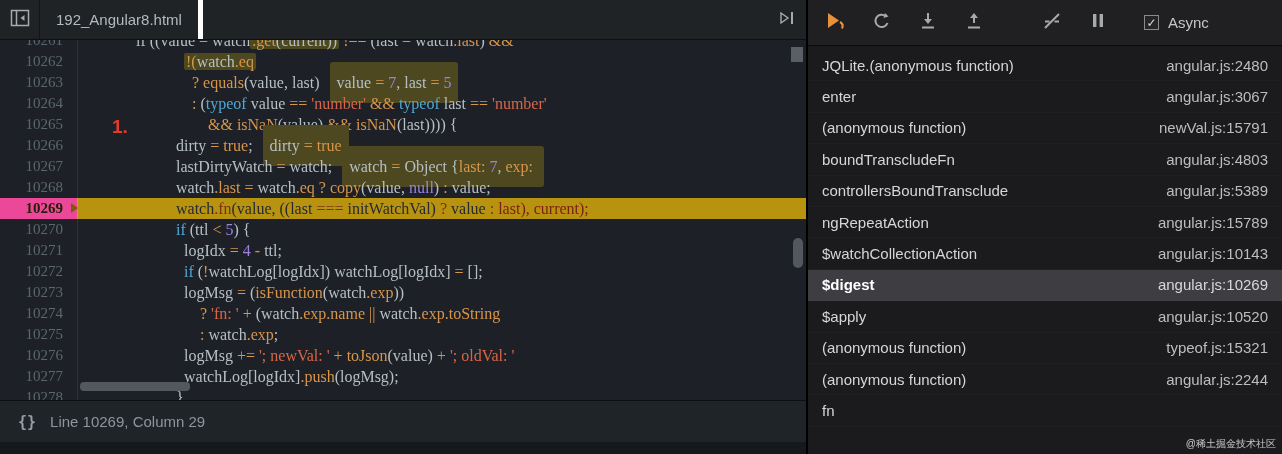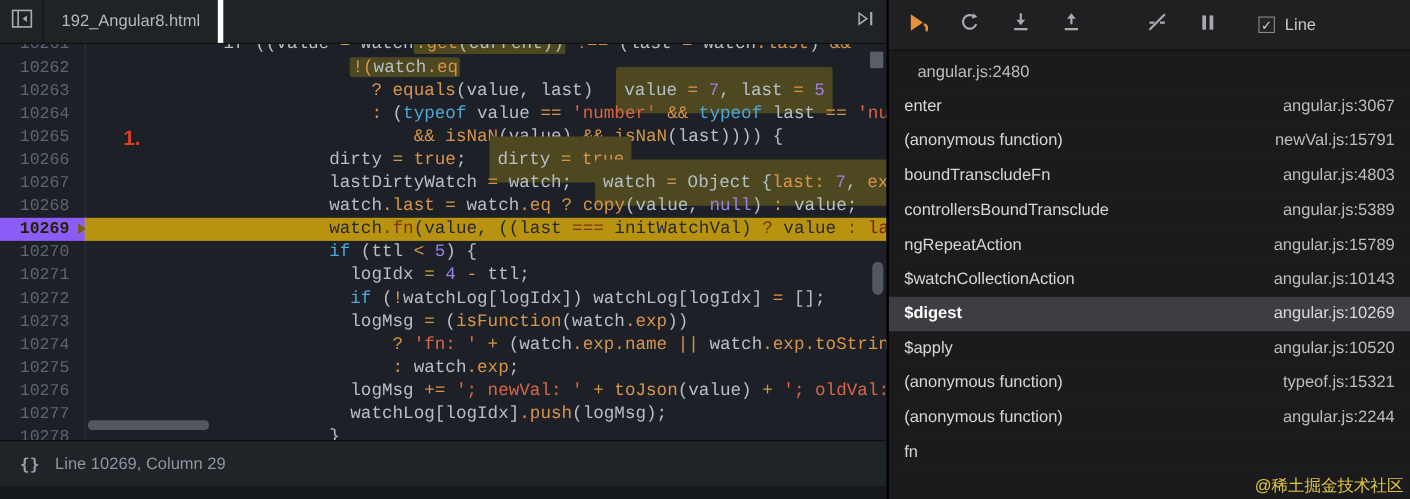--- a/index.html
+++ b/index.html
@@ -11,27 +11,27 @@
   .editor-pane{width:806px;display:flex;flex-direction:column;background:#1d2127;position:relative}
   .tabbar{height:40px;background:#1f2326;border-bottom:1px solid #0d0f11;display:flex;align-items:stretch;flex:none}
   .toggle-btn{width:40px;display:flex;align-items:center;justify-content:center;border-right:1px solid #121416;cursor:pointer}
   .tab{display:flex;align-items:center;padding:0 16px;font-size:15px;color:#b2b9c0;border-right:5px solid #ffffff;cursor:pointer;white-space:nowrap}
   .tab.active{background:#2c3034;color:#dde1e4}
   .tab .close{margin-left:10px;color:#9aa0a6;font-size:17px;line-height:1}
   .expand-btn{margin-left:auto;width:38px;display:flex;align-items:center;justify-content:center;cursor:pointer}
 
   .code-area{flex:1;position:relative;overflow:hidden;background:#1d2127}
   .gutter-bg{position:absolute;left:0;top:0;bottom:0;width:78px;background:#1d2127;border-right:1px solid #2c323a}
-  .code{position:absolute;top:-10px;left:0;right:0;font-family:Liberation Mono, monospace;
+  .code{position:absolute;top:-10px;left:0;right:0;font-family:Liberation Serif, serif;
         font-size:16px;line-height:21px;white-space:pre}
   .line{display:flex;height:21px}
   .lnum{flex:none;width:78px;text-align:right;padding-right:14px;color:#5b6670;font-size:15px;
         background:#1d2127;border-right:1px solid #2c323a;cursor:pointer}
   .ltext{flex:1;padding-left:10px;color:#b6bfc4}
-  .line.cur .lnum{background:#8b5cf6;color:#241f06;border-right-color:#c9a511;font-weight:bold;position:relative}
+  .line.cur .lnum{background:#ec4899;color:#241f06;border-right-color:#c9a511;font-weight:bold;position:relative}
   .line.cur .lnum::after{content:"";position:absolute;right:-1px;top:5px;border-left:7px solid #7a5d06;
         border-top:5px solid transparent;border-bottom:5px solid transparent}
   .line.cur .ltext{background:var(--current-line,#b8930f)}
   .tk-d{color:#b6bfc4}
   .tk-k{color:var(--keyword-blue,#4fa7d5)}
   .tk-o{color:var(--operator-amber,#d7954a)}
   .tk-s{color:var(--string-red,#d96548)}
   .tk-n{color:var(--number-purple,#9a82e0)}
   .tk-bub{background:var(--bubble-olive,#4e4820);border-radius:3px;padding:12px 7px;margin-left:2px}
   .tk-hlb{background:var(--bubble-olive,#4e4820);border-radius:2px;padding:0 2px}
@@ -58,21 +58,21 @@
   .checkbox{width:15px;height:15px;background:#252527;border:1px solid #8a8a8a;display:flex;align-items:center;
         justify-content:center;color:#d5d5d5;font-size:12px;line-height:1}
   .callstack{flex:1;overflow:hidden;padding-top:4px}
   .cs-row{height:31.4px;display:flex;align-items:center;padding:0 14px;font-size:15px;cursor:pointer;
         border-bottom:1px solid rgba(255,255,255,0.02)}
   .cs-fn{color:#d6d6d6;flex:1;white-space:nowrap;overflow:hidden}
   .cs-ref{color:#bdbdbd;margin-left:12px;white-space:nowrap}
   .cs-row.sel{background:var(--selection-grey,#3d3d42)}
   .cs-row.sel .cs-fn{color:#fff;font-weight:bold}
   .cs-row.sel .cs-ref{color:#d8d8d8}
-  .watermark{position:absolute;right:6px;bottom:3px;color:#fde047;font-size:15px;opacity:.85;pointer-events:none}
+  .watermark{position:absolute;right:6px;bottom:3px;color:#e5e5e5;font-size:10px;opacity:.85;pointer-events:none}
 </style>
 </head>
 <body>
 
 <div class="app">
 
   <div class="editor-pane">
 
     <div class="tabbar">
       <div class="toggle-btn">
@@ -162,26 +162,27 @@
       <div class="icon-btn">
         <span>
           <svg width="16" height="17">
               <rect x="3" y="2" width="3.4" height="13" fill="#a6aaad"></rect>
               <rect x="9.6" y="2" width="3.4" height="13" fill="#a6aaad"></rect>
             </svg>
         </span>
       </div>
       <div class="async">
         <span class="checkbox">✓</span>
-        <span>Line</span>
+        <span>Async</span>
       </div>
     </div>
 
     <div class="callstack">
         <div class="cs-row">
+          <span class="cs-fn">JQLite.(anonymous function)</span>
           <span class="cs-ref">angular.js:2480</span>
         </div>
         <div class="cs-row">
           <span class="cs-fn">enter</span>
           <span class="cs-ref">angular.js:3067</span>
         </div>
         <div class="cs-row">
           <span class="cs-fn">(anonymous function)</span>
           <span class="cs-ref">newVal.js:15791</span>
         </div>

